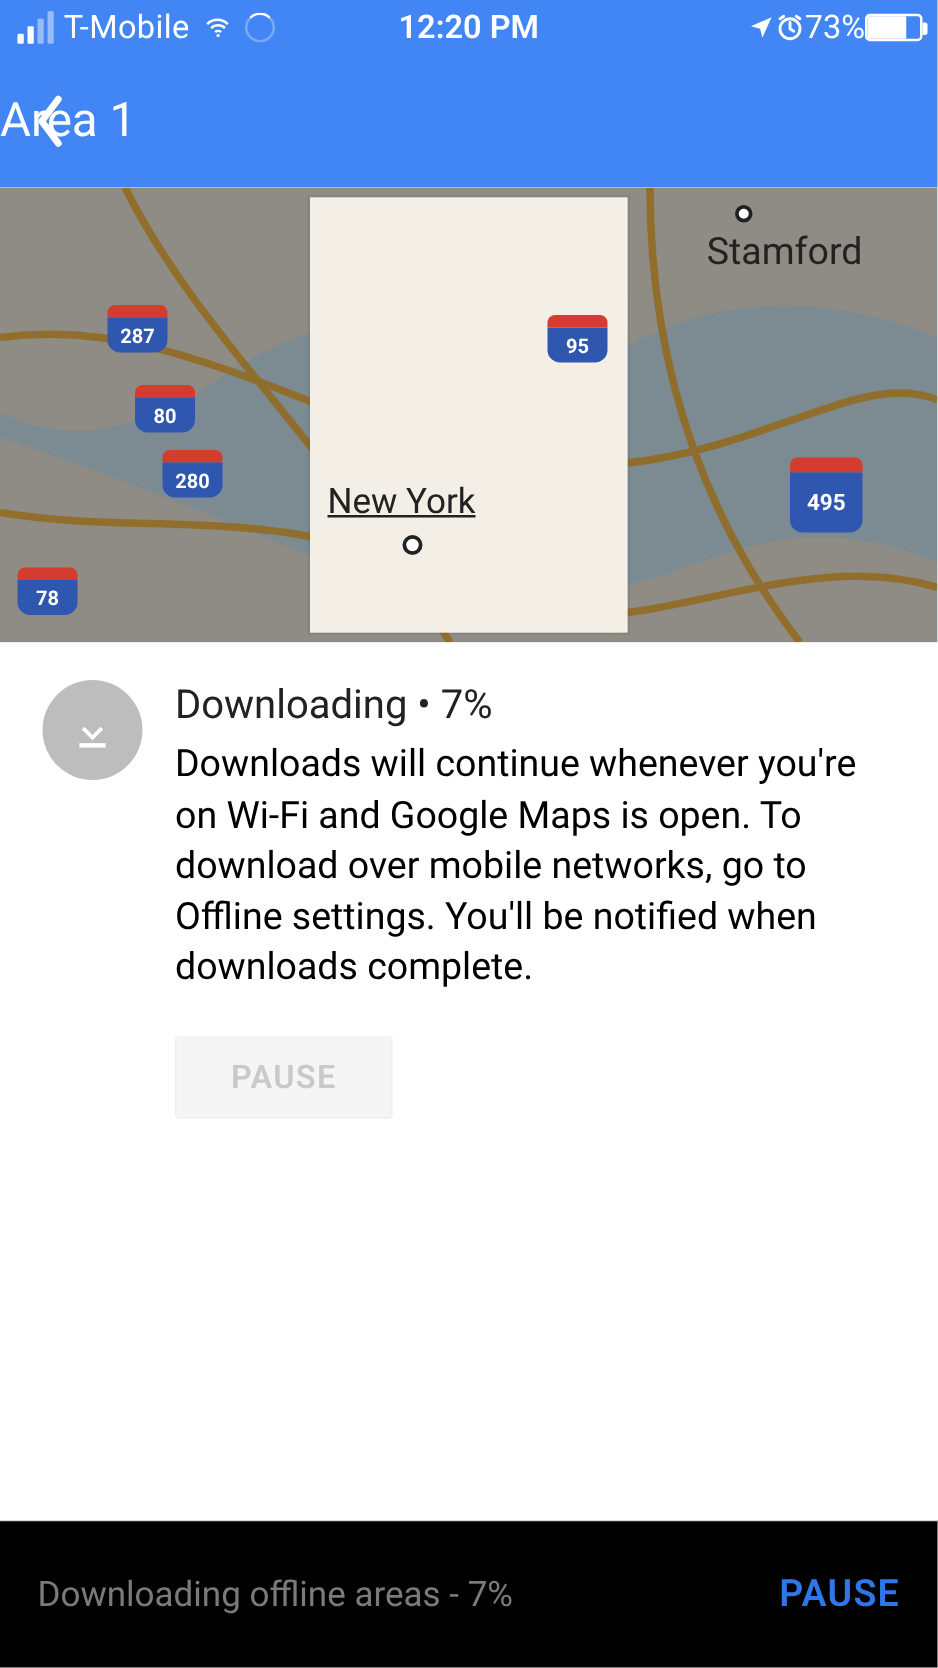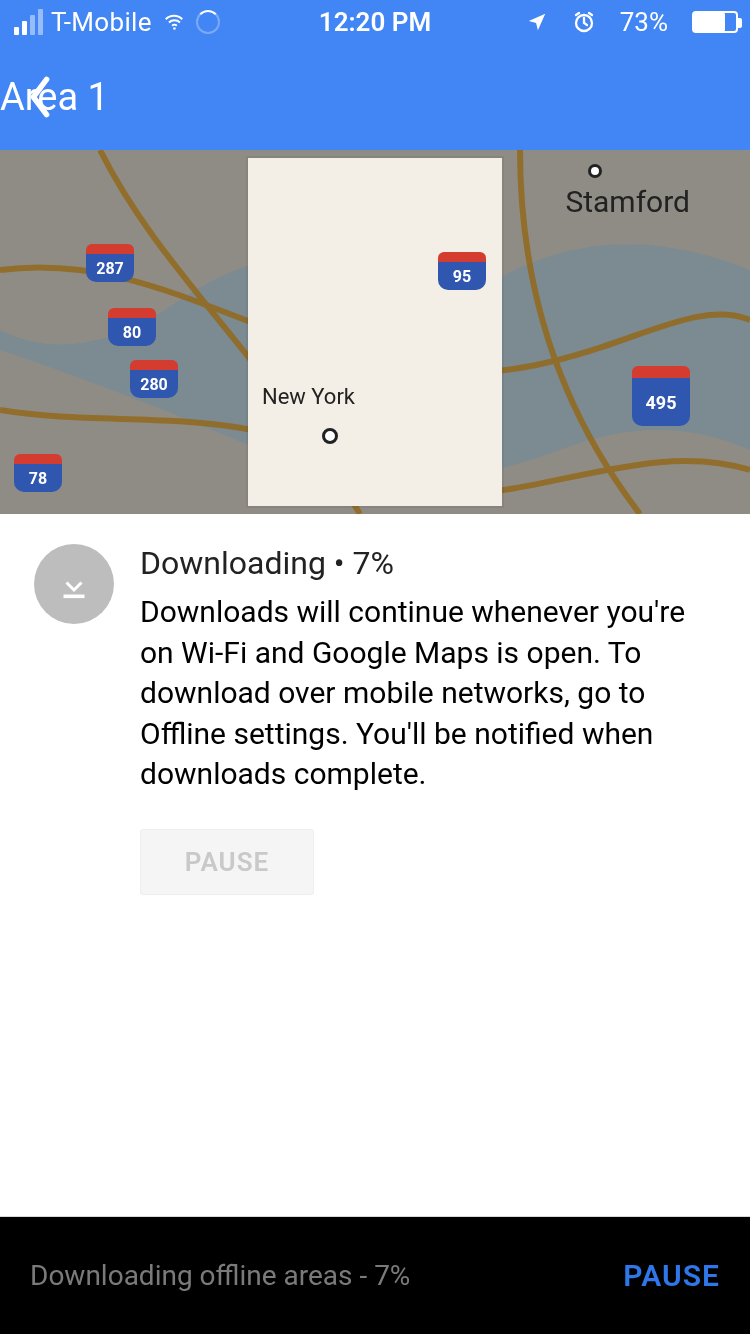--- a/index.html
+++ b/index.html
@@ -11,39 +11,39 @@
   .signal { display:flex; align-items:flex-end; gap:3px; }
   .signal span { width:5px; background:#fff; border-radius:1px; }
   .signal span:nth-child(1){height:8px;}
   .signal span:nth-child(2){height:14px;}
   .signal span:nth-child(3){height:20px; background:rgba(255,255,255,.45);}
   .signal span:nth-child(4){height:26px; background:rgba(255,255,255,.45);}
   .carrier { font-size:26px; letter-spacing:.3px; }
   .wifi { width:28px; height:22px; }
   .spinner { width:24px; height:24px; border:2px solid rgba(255,255,255,.3); border-top-color:#fff; border-radius:50%; }
   .status-center { position:absolute; left:0; right:0; text-align:center; font-size:26px; font-weight:600; }
-  .status-right { margin-left:auto; display:flex; align-items:center; gap:24px; padding-right:12px; font-size:26px; }
+  .status-right { margin-left:auto; display:flex; align-items:center; gap:0; padding-right:12px; font-size:26px; }
   .battery { width:46px; height:22px; border:2px solid #fff; border-radius:4px; position:relative; display:flex; align-items:center; }
   .battery::after { content:""; position:absolute; right:-6px; top:5px; width:4px; height:10px; background:#fff; border-radius:0 2px 2px 0; }
   .battery-fill { height:100%; background:#fff; border-radius:1px; }
 
   
   .app-header { position:absolute; top:44px; left:0; right:0; height:106px; background:#4285F4; color:#fff; display:flex; align-items:center; }
   .back { position:absolute; left:16px; top:50%; transform:translateY(-50%); width:48px; height:48px; display:flex; align-items:center; justify-content:center; }
   .title { flex:1; text-align:left; font-size:38px; font-weight:400; }
 
   
   .map-wrap { position:absolute; top:150px; left:0; right:0; height:364px; overflow:hidden; }
   .map-bg { position:absolute; inset:0; background:#cfe6f2; }
   .map-bg svg { width:100%; height:100%; display:block; }
   .shade { position:absolute; inset:0; background:rgba(0,0,0,.40); }
   .map-window { position:absolute; top:8px; bottom:8px; left:248px; width:254px; background:#fff; overflow:hidden; box-shadow:0 0 0 2px rgba(0,0,0,.05); }
   .map-window .land { position:absolute; inset:0; background:#f4efe6; }
   .map-window svg{ width:100%; height:100%; display:block;}
-  .city-label { position:absolute; left:262px; top:234px; font-size:22px; color:#222; font-weight:400; z-index:5; }
+  .city-label { position:absolute; left:262px; top:234px; font-size:28px; color:#222; font-weight:400; z-index:5;text-decoration:underline; }
   .city-dot { position:absolute; left:322px; top:278px; width:16px; height:16px; border:3px solid #222; border-radius:50%; background:#fff; z-index:5;}
   .city-label-r { position:absolute; right:60px; top:34px; font-size:30px; color:#222; z-index:5;}
   .city-dot-r  { position:absolute; right:148px; top:14px; width:14px; height:14px; border:3px solid #222; border-radius:50%; background:#fff; z-index:5;}
 
   .overlay-labels { position:absolute; inset:0; z-index:4; pointer-events:none;}
   .shield { position:absolute; width:58px; height:44px; }
   .shield .top { height:12px; background:#d33c2e; border-radius:6px 6px 0 0; }
   .shield .btm { height:48px; background:#3057b0; border-radius:0 0 10px 10px; display:flex; align-items:center; justify-content:center; color:#fff; font-size:18px; font-weight:700; }
   .shield.small { width:48px; height:38px;}
   .shield.small .top{height:10px;}

